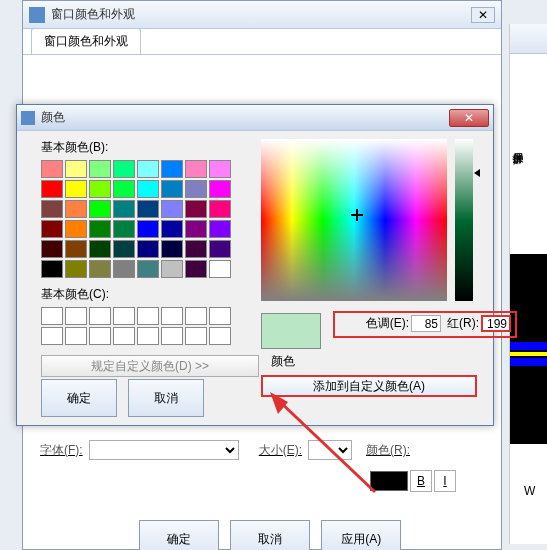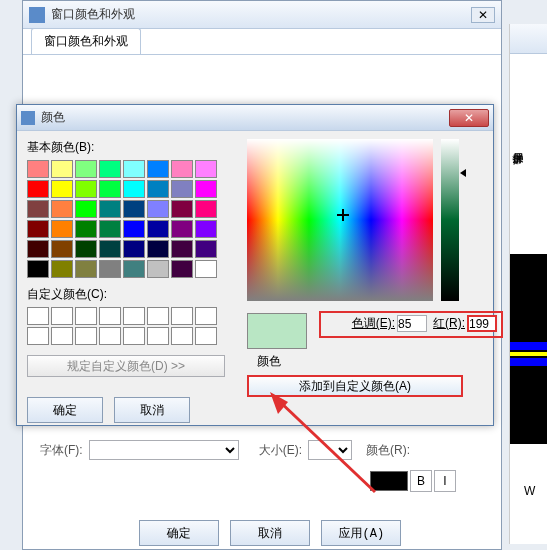--- a/index.html
+++ b/index.html
@@ -15,24 +15,24 @@
 .tab-strip { height: 26px; display: flex; align-items: flex-end; padding-left: 8px; background: #fff; border-bottom: 1px solid #b8c9de; }
 .tab { padding: 4px 12px; border: 1px solid #b8c9de; border-bottom: none; background: #fff; border-radius: 3px 3px 0 0; }
 
 .parent-body { padding: 12px; }
 .preview-box { border: 4px solid #000; background: #fff; height: 60px; padding: 6px; }
 .inactive-bar { height: 26px; background: linear-gradient(#f0f0f0,#e0e0e0); border: 1px solid #999; display: flex; align-items: center; padding: 0 6px; margin: 0 10px; }
 .inactive-bar .lbl { flex: 1; }
 .win-btns span { display: inline-block; width: 18px; height: 16px; border: 1px solid #666; background: #ddd; text-align: center; line-height: 14px; margin-left: 1px; font-family: monospace; }
 
 .bottom-controls { position: absolute; left: 40px; top: 440px; width: 440px; }
-.row { display: flex; align-items: center; margin-bottom: 10px; }
+.row { display: flex; align-items: center; margin-bottom: 10px; text-decoration: underline; }
 .row label { margin-right: 6px; color: #555; }
 .sel { border: 1px solid #abadb3; height: 20px; background: #fff; }
-.btn { border: 1px solid #8a9db5; background: linear-gradient(#f6f9fd,#dbe6f4); height: 26px; padding: 0 14px; cursor: pointer; font-family: Liberation Mono, monospace; }
+.btn { border: 1px solid #8a9db5; background: linear-gradient(#f6f9fd,#dbe6f4); height: 38px; padding: 0 14px; cursor: pointer; }
 .color-swatch { width: 38px; height: 20px; background: #000; border: 1px solid #666; display: inline-block; }
 .fmt-btn { width: 22px; height: 22px; border: 1px solid #abadb3; background: #fff; margin-left: 2px; }
 
 .main-btns { position: absolute; left: 0; right: 0; bottom: 6px; text-align: center; }
 .main-btns .btn { margin: 0 4px; width: 80px; }
 
 
 .right-peek { position: absolute; right: 0; top: 24px; width: 38px; height: 520px; background: #fff; border-left: 1px solid #ccc; }
 .right-peek .hdr { height: 30px; background: linear-gradient(#f6f9fd,#dbe6f4); border-bottom: 1px solid #b8c9de; }
 .right-peek .dark { position: absolute; top: 230px; width: 38px; height: 190px; background: #000; }
@@ -41,55 +41,55 @@
 .right-peek .stripe3 { top: 334px; background: blue; height: 8px; }
 .right-peek .txt { position: absolute; top: 120px; writing-mode: vertical-rl; font-size: 11px; }
 
 
 .color-dialog { position: absolute; left: 16px; top: 104px; width: 478px; height: 322px; background: #f0f0f0; border: 1px solid #5a7da8; box-shadow: 0 0 8px rgba(0,0,0,.3); }
 .cd-titlebar { height: 26px; background: linear-gradient(#f6f9fd,#c8d8ec); display: flex; align-items: center; padding: 0 4px; border-bottom: 1px solid #b8c9de; }
 .cd-titlebar .wicon { width: 14px; height: 14px; background: #5a8bc9; margin-right: 6px; }
 .cd-titlebar .title { flex: 1; color: #333; }
 .cd-close { width: 40px; height: 18px; background: linear-gradient(#e7a0a0,#c94848); color: #fff; border: 1px solid #a03030; border-radius: 2px; text-align: center; line-height: 16px; cursor: pointer; }
 
-.cd-body { padding: 8px 10px; display: flex; }
+.cd-body { padding: 8px 24px; display: flex; }
 .cd-left { width: 220px; }
 .cd-right { flex: 1; position: relative; }
 
 .sect-label { margin-bottom: 4px; }
 
 .color-grid { display: grid; grid-template-columns: repeat(8, 22px); gap: 2px; margin-bottom: 8px; }
 .color-cell { width: 22px; height: 18px; border: 1px solid #888; cursor: pointer; }
 
 .custom-grid { display: grid; grid-template-columns: repeat(8, 22px); gap: 2px; margin-bottom: 10px; }
 .custom-cell { width: 22px; height: 18px; border: 1px solid #888; background: #fff; cursor: pointer; }
 
-.wide-btn { width: 198px; height: 22px; border: 1px solid #abadb3; background: linear-gradient(#fdfdfd,#e8e8e8); margin-bottom: 20px; color: #888; cursor: pointer; }
+.wide-btn { width: 218px; height: 22px; border: 1px solid #abadb3; background: linear-gradient(#fdfdfd,#e8e8e8); margin-bottom: 2px; color: #888; cursor: pointer; }
 .ok-cancel .btn { width: 76px; margin-right: 8px; }
 
 .gradient-box { position: absolute; left: 0; top: 0; width: 186px; height: 162px; cursor: crosshair;
   background:
     linear-gradient(to top, #808080, rgba(128,128,128,0) 50%, rgba(255,255,255,0) 50%, #fff),
     linear-gradient(to right, red, yellow, lime, cyan, blue, magenta, red);
 }
 .crosshair { position: absolute; width: 12px; height: 12px; pointer-events: none; }
 .crosshair::before, .crosshair::after { content:''; position:absolute; background:#000; }
 .crosshair::before { left: 5px; top: 0; width: 2px; height: 12px; }
 .crosshair::after { top: 5px; left: 0; height: 2px; width: 12px; }
 
 .lum-bar { position: absolute; left: 194px; top: 0; width: 18px; height: 162px; background: linear-gradient(#fff, #006830, #000); }
 .lum-ptr { position: absolute; left: 213px; width: 0; height: 0; border-top: 4px solid transparent; border-bottom: 4px solid transparent; border-right: 6px solid #000; }
 
 .preview-swatch { position: absolute; left: 0; top: 174px; width: 60px; height: 36px; background: #b9e6c4; border: 1px solid #888; }
 .preview-swatch + .lbl { position: absolute; left: 10px; top: 214px; }
 
 .hsl-block { position: absolute; left: 72px; top: 172px; border: 2px solid #e03030; padding: 2px 4px; }
 .hsl-row { display: flex; align-items: center; margin-bottom: 2px; }
-.hsl-row label { width: 70px; text-align: right; margin-right: 2px; text-decoration: underline; }
-.hsl-row input { width: 30px; height: 17px; border: 1px solid #abadb3; text-align: left; padding-right: 2px; }
+.hsl-row label { width: 70px; text-align: right; margin-right: 2px; }
+.hsl-row input { width: 30px; height: 17px; border: 1px solid #abadb3; text-align: right; padding-right: 2px; }
 .hsl-row .lab2 { width: 34px; text-align: right; margin-left: 4px; }
 .hsl-row input.rgb { border: 2px solid #e03030; }
 
 .add-btn { position: absolute; left: 0; top: 236px; width: 216px; height: 22px; border: 2px solid #e03030; background: linear-gradient(#fdfdfd,#e0ecf8); cursor: pointer; }
 
 
 .arrow { position: absolute; left: 260px; top: 392px; width: 130px; height: 110px; pointer-events: none; z-index: 50; }
 .arrow line { stroke: #e03030; stroke-width: 3; }
 .arrow polygon { fill: #e03030; }
 </style>
@@ -192,21 +192,21 @@
           <div class="color-cell" style="background: rgb(64, 0, 128);"></div>
           <div class="color-cell" style="background: rgb(0, 0, 0);"></div>
           <div class="color-cell" style="background: rgb(128, 128, 0);"></div>
           <div class="color-cell" style="background: rgb(128, 128, 64);"></div>
           <div class="color-cell" style="background: rgb(128, 128, 128);"></div>
           <div class="color-cell" style="background: rgb(64, 128, 128);"></div>
           <div class="color-cell" style="background: rgb(192, 192, 192);"></div>
           <div class="color-cell" style="background: rgb(64, 0, 64);"></div>
           <div class="color-cell" style="background: rgb(255, 255, 255);"></div>
         </div>
-      <div class="sect-label">自定义颜色(C):</div>
+      <div class="sect-label">基本颜色(C):</div>
       <div class="custom-grid" id="custom-colors">
           <div class="custom-cell"></div>
           <div class="custom-cell"></div>
           <div class="custom-cell"></div>
           <div class="custom-cell"></div>
           <div class="custom-cell"></div>
           <div class="custom-cell"></div>
           <div class="custom-cell"></div>
           <div class="custom-cell"></div>
           <div class="custom-cell"></div>

